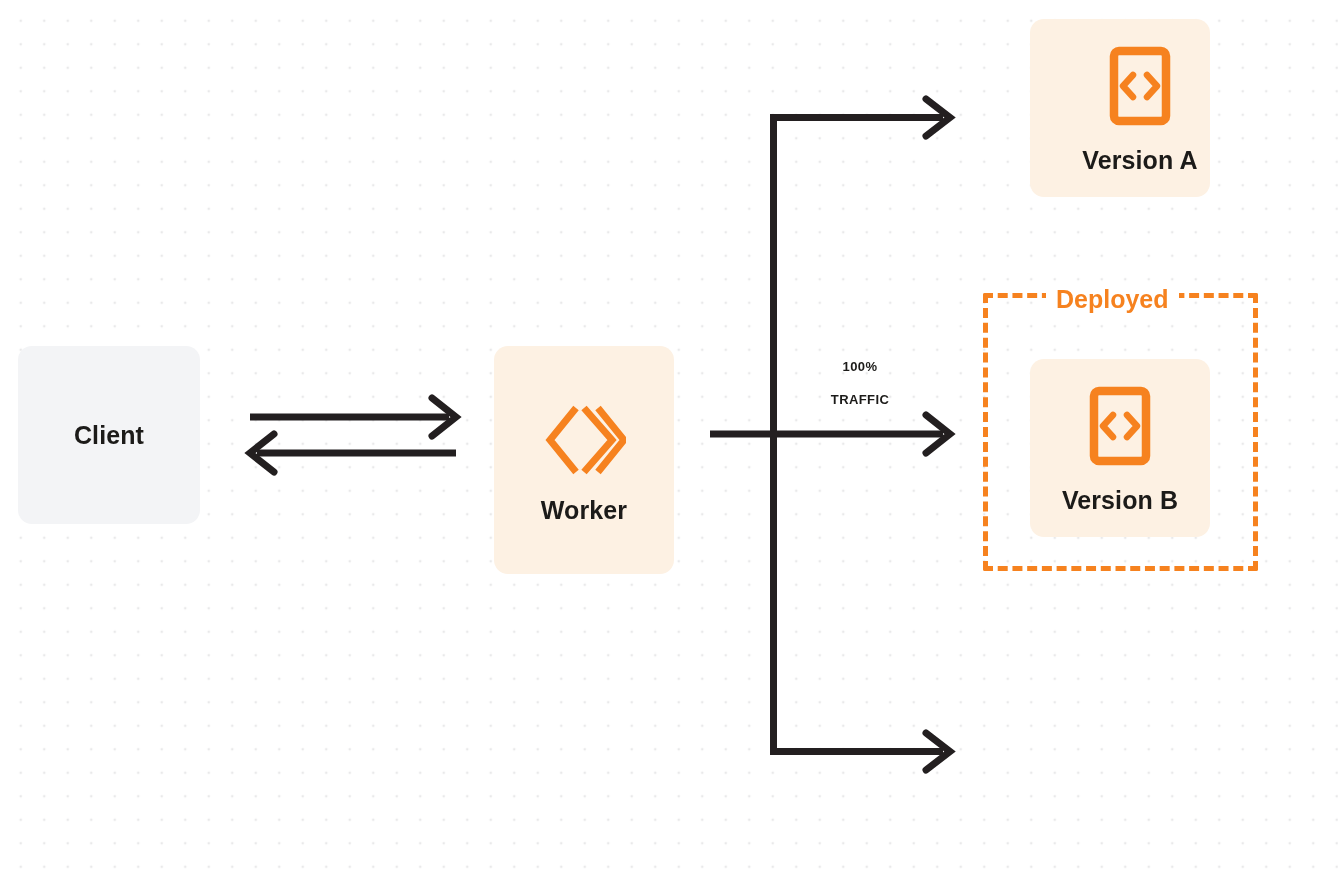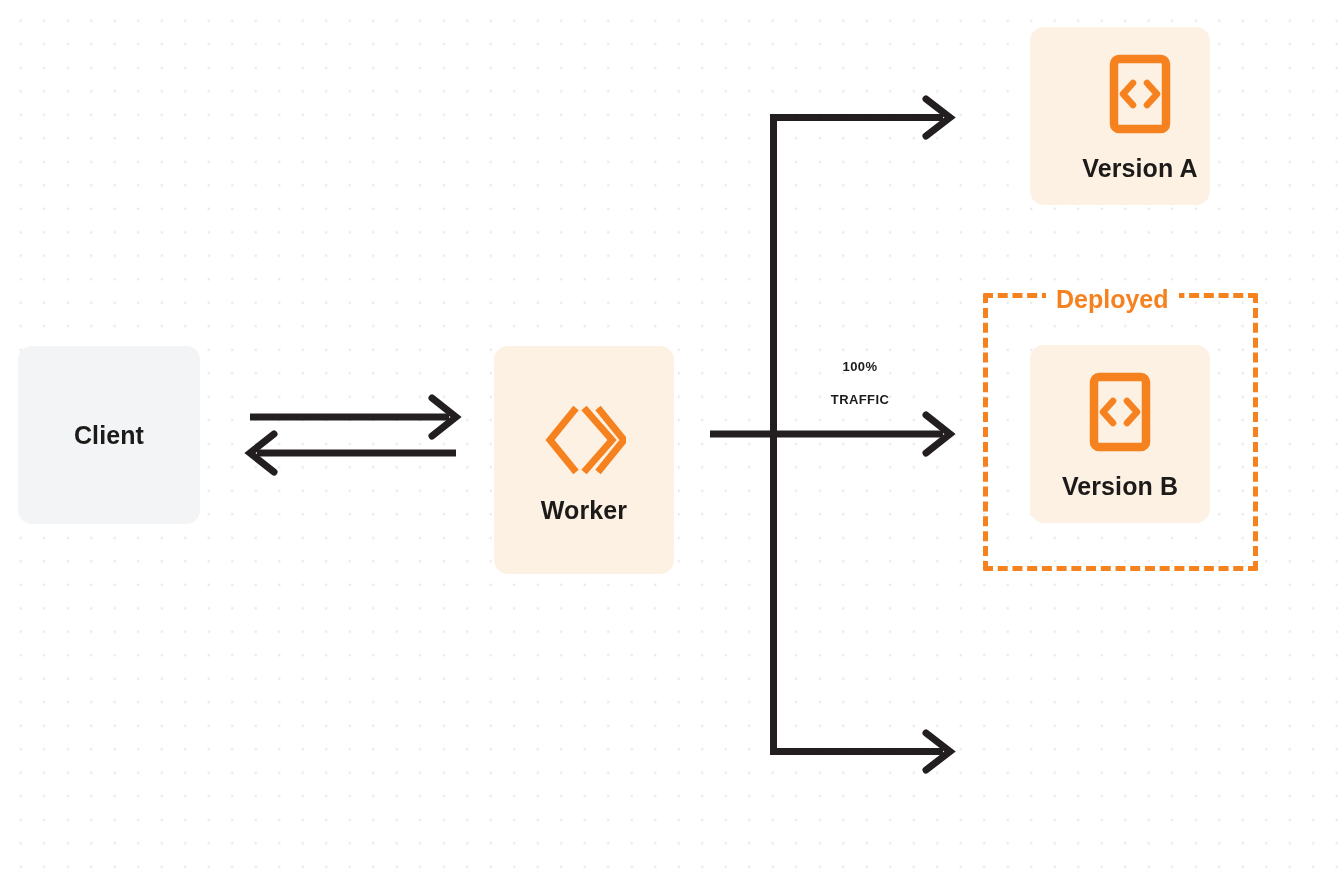--- a/index.html
+++ b/index.html
@@ -61,22 +61,22 @@
 
   
   .version-card {
     width: 180px;
     height: 178px;
     background: #fdf1e3;
   }
   .version-card .node-icon { margin-top: 4px; margin-bottom: 16px; }
   .version-card .node-label { font-size: 25px; }
 
-  #node-version-a { left: 1030px; top: 27px; padding-left: 40px; }
-  #node-version-b { left: 1030px; top: 345px; }
+  #node-version-a { left: 1030px; top: 19px; padding-left: 40px; }
+  #node-version-b { left: 1030px; top: 359px; }
   #node-version-c { left: 1030px; top: 663px; }
 
   
   #deployed-box {
     position: absolute;
     left: 983px;
     top: 293px;
     width: 275px;
     height: 278px;
     border: 5px dashed #f6821f;

